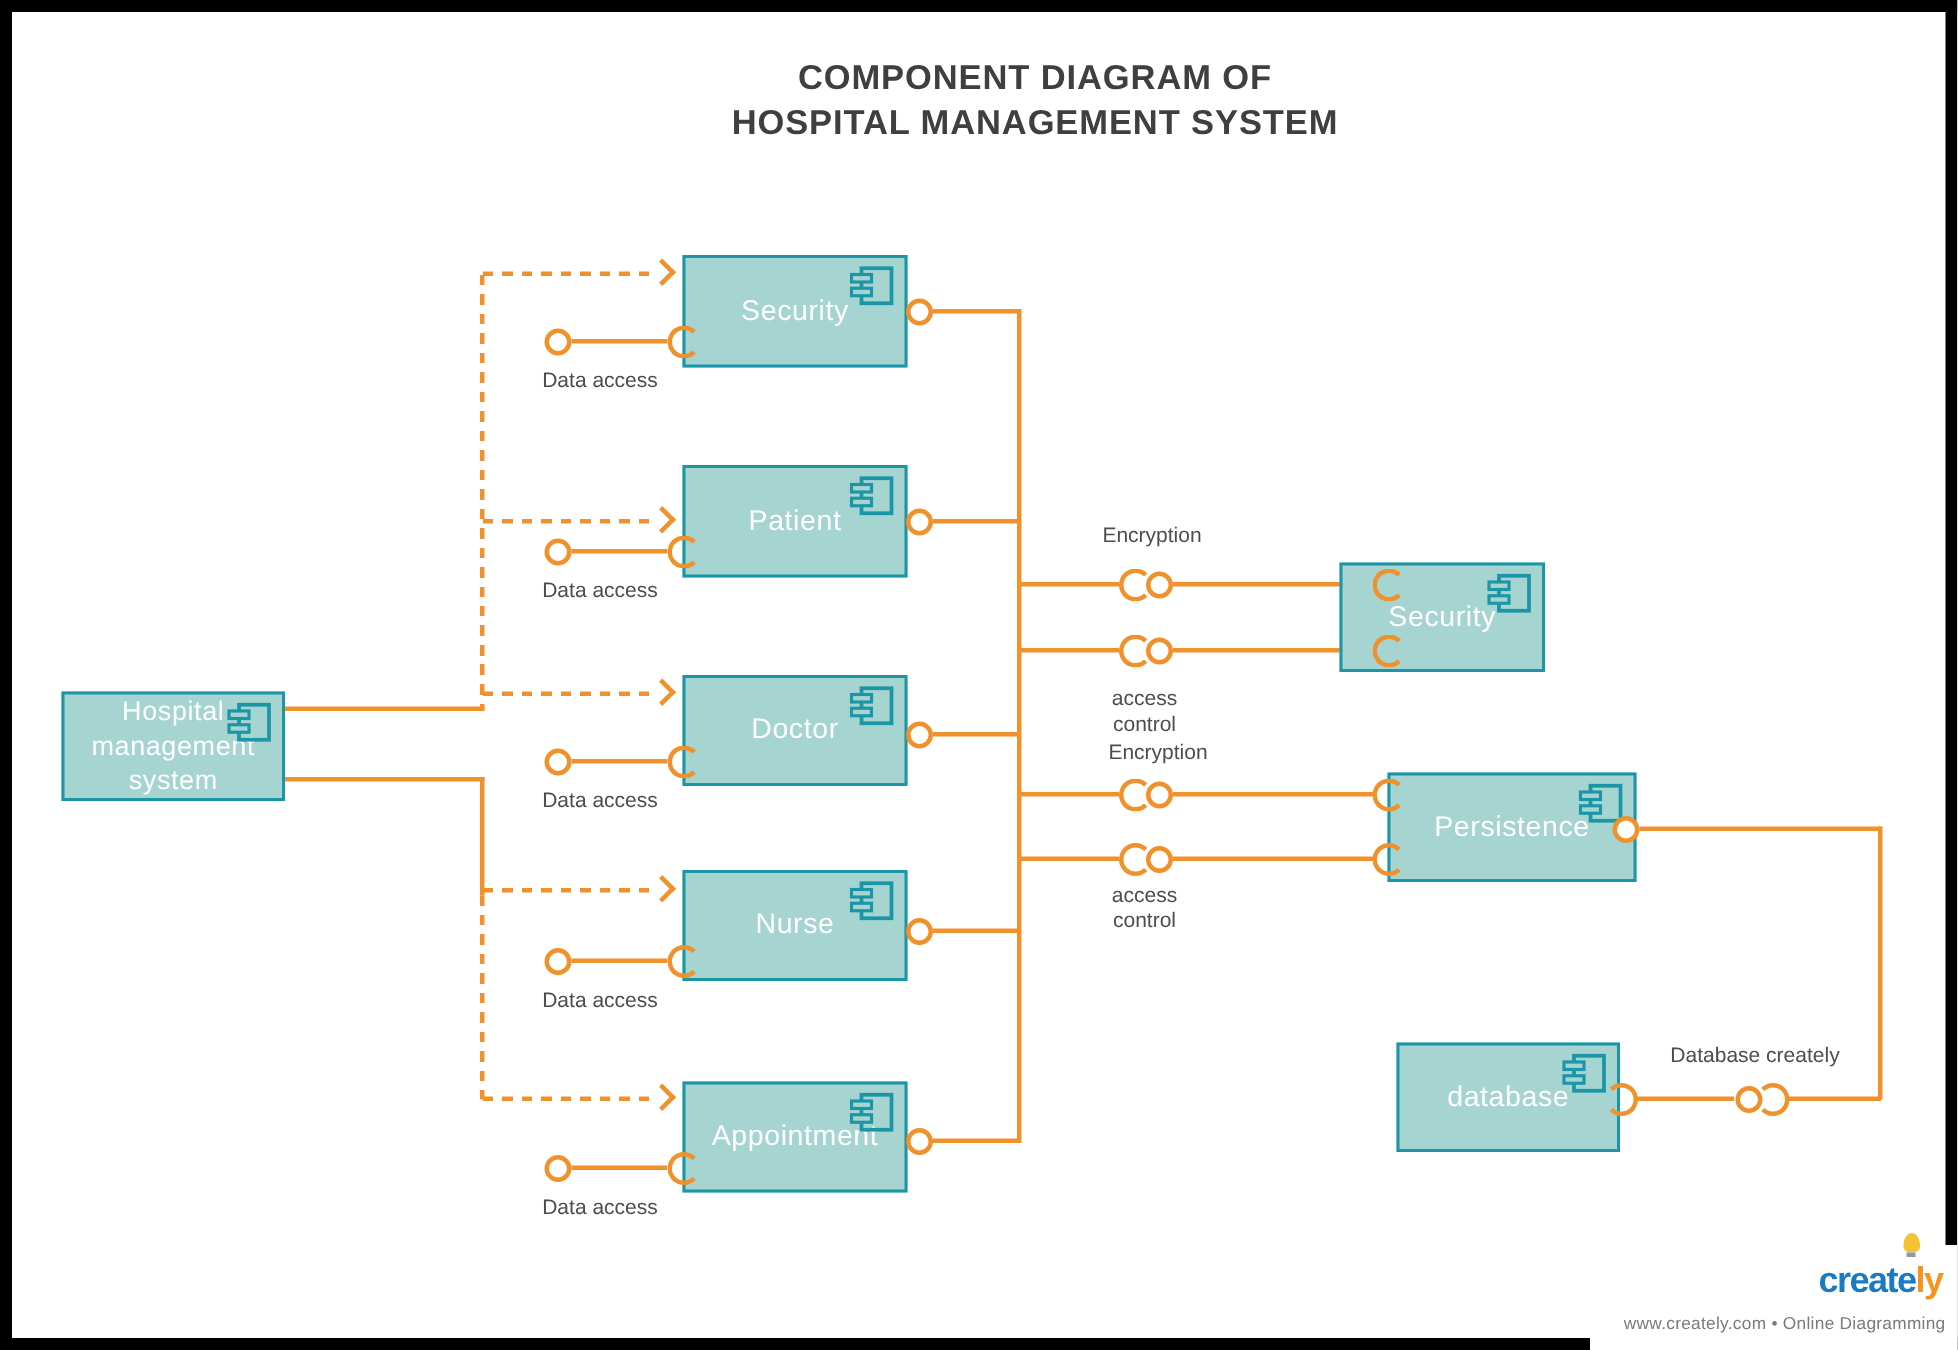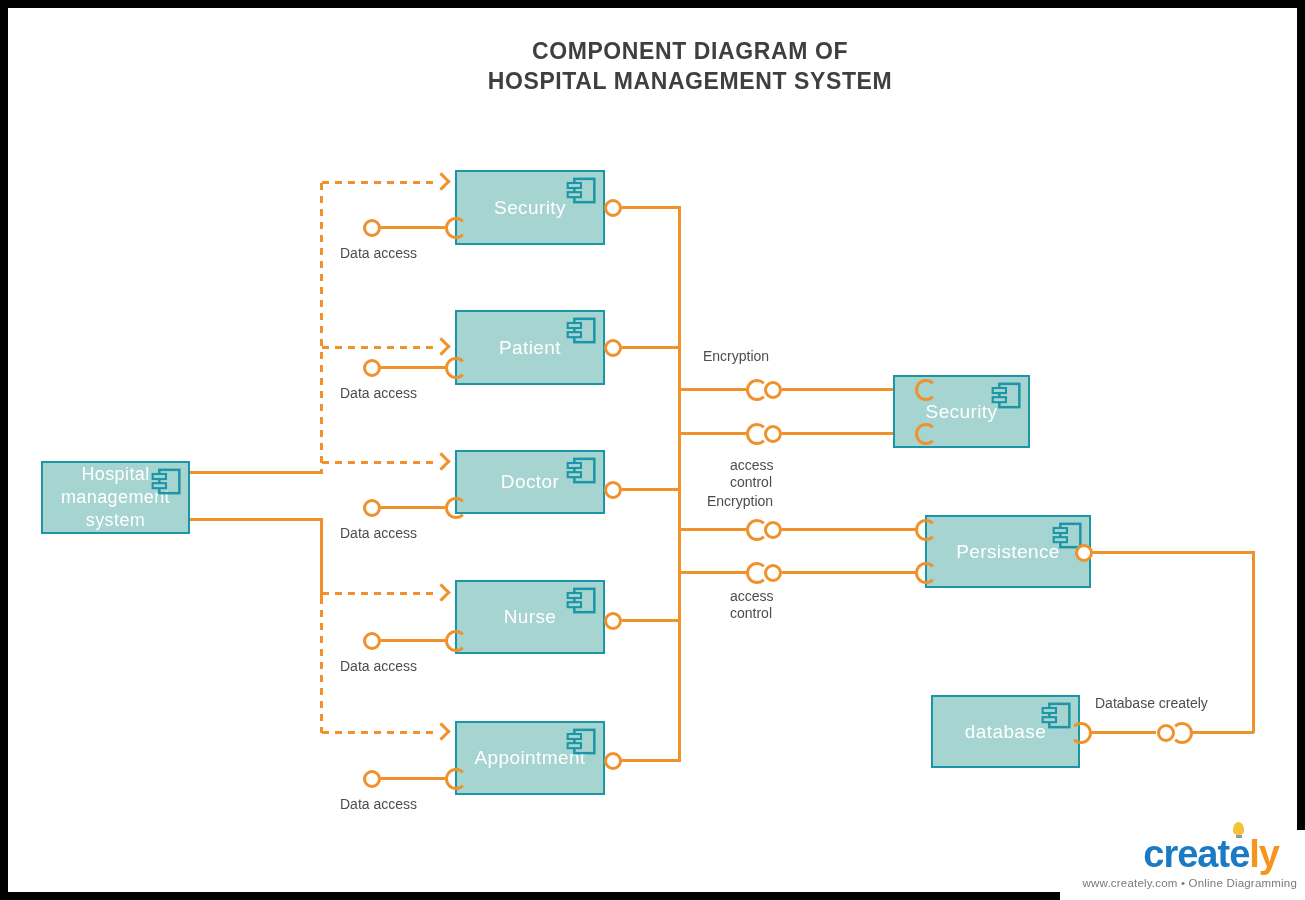--- a/index.html
+++ b/index.html
@@ -21,25 +21,25 @@
   .dash-v{position:absolute;width:3px;z-index:1;
           background:repeating-linear-gradient(180deg,#f0912c 0 7px,transparent 7px 13px);}
   .ball{position:absolute;width:12px;height:12px;border:3px solid #f0912c;border-radius:50%;
         background:#fff;z-index:3;}
   .sock{position:absolute;width:16px;height:16px;border:3px solid #f0912c;border-radius:50%;
         background:transparent;z-index:3;}
   .open-r{border-right-color:transparent;}
   .open-l{border-left-color:transparent;}
   .arr{position:absolute;width:10px;height:10px;border-top:3px solid #f0912c;border-right:3px solid #f0912c;
        transform:rotate(45deg);z-index:3;}
-  .lbl{position:absolute;color:#4d4d4d;font-size:14px;z-index:4;line-height:17px;}
+  .lbl{position:absolute;color:#4d4d4d;font-size:14px;text-align:center;z-index:4;line-height:17px;}
   
   .footer{position:absolute;left:1060px;top:830px;width:245px;height:70px;background:#fff;
           border-top-left-radius:14px;z-index:10;}
-  .wordmark{position:absolute;right:26px;top:6px;font-size:38px;font-weight:bold;letter-spacing:-1px;
+  .wordmark{position:absolute;right:10px;top:6px;font-size:24px;font-weight:bold;letter-spacing:-1px;
             color:#1a7ac4;line-height:36px;}
   .wordmark .ly{color:#f7941e;}
   .e-wrap{position:relative;display:inline-block;}
   .bulb{position:absolute;top:-14px;left:4px;width:11px;height:13px;background:#f2c333;
         border-radius:50% 50% 40% 40%/60% 60% 30% 30%;}
   .bulb::after{content:"";position:absolute;bottom:-3px;left:2.5px;width:6px;height:3px;background:#8d9aa5;}
   .tagline{position:absolute;right:8px;top:47px;font-size:11.5px;color:#7a7a7a;letter-spacing:0.2px;}
 </style>
 </head>
 <body>
@@ -168,21 +168,21 @@
 
   <div class="comp" style="left:455px;top:310px;width:150px;height:75px">
     <span class="comp-label">Patient</span>
     <svg class="comp-icon" width="30" height="27" viewBox="0 0 36 32">
       <rect x="10" y="2" width="24" height="28" fill="none" stroke="#1b96a6" stroke-width="3"></rect>
       <rect x="2" y="7" width="16" height="6" fill="#a5d4d1" stroke="#1b96a6" stroke-width="2.5"></rect>
       <rect x="2" y="18" width="16" height="6" fill="#a5d4d1" stroke="#1b96a6" stroke-width="2.5"></rect>
     </svg>
   </div>
 
-  <div class="comp" style="left:455px;top:450px;width:150px;height:64px">
+  <div class="comp" style="left:455px;top:450px;width:150px;height:74px">
     <span class="comp-label">Doctor</span>
     <svg class="comp-icon" width="30" height="27" viewBox="0 0 36 32">
       <rect x="10" y="2" width="24" height="28" fill="none" stroke="#1b96a6" stroke-width="3"></rect>
       <rect x="2" y="7" width="16" height="6" fill="#a5d4d1" stroke="#1b96a6" stroke-width="2.5"></rect>
       <rect x="2" y="18" width="16" height="6" fill="#a5d4d1" stroke="#1b96a6" stroke-width="2.5"></rect>
     </svg>
   </div>
 
   <div class="comp" style="left:455px;top:721px;width:150px;height:74px">
     <span class="comp-label" style="width:140px">Appointment</span>

